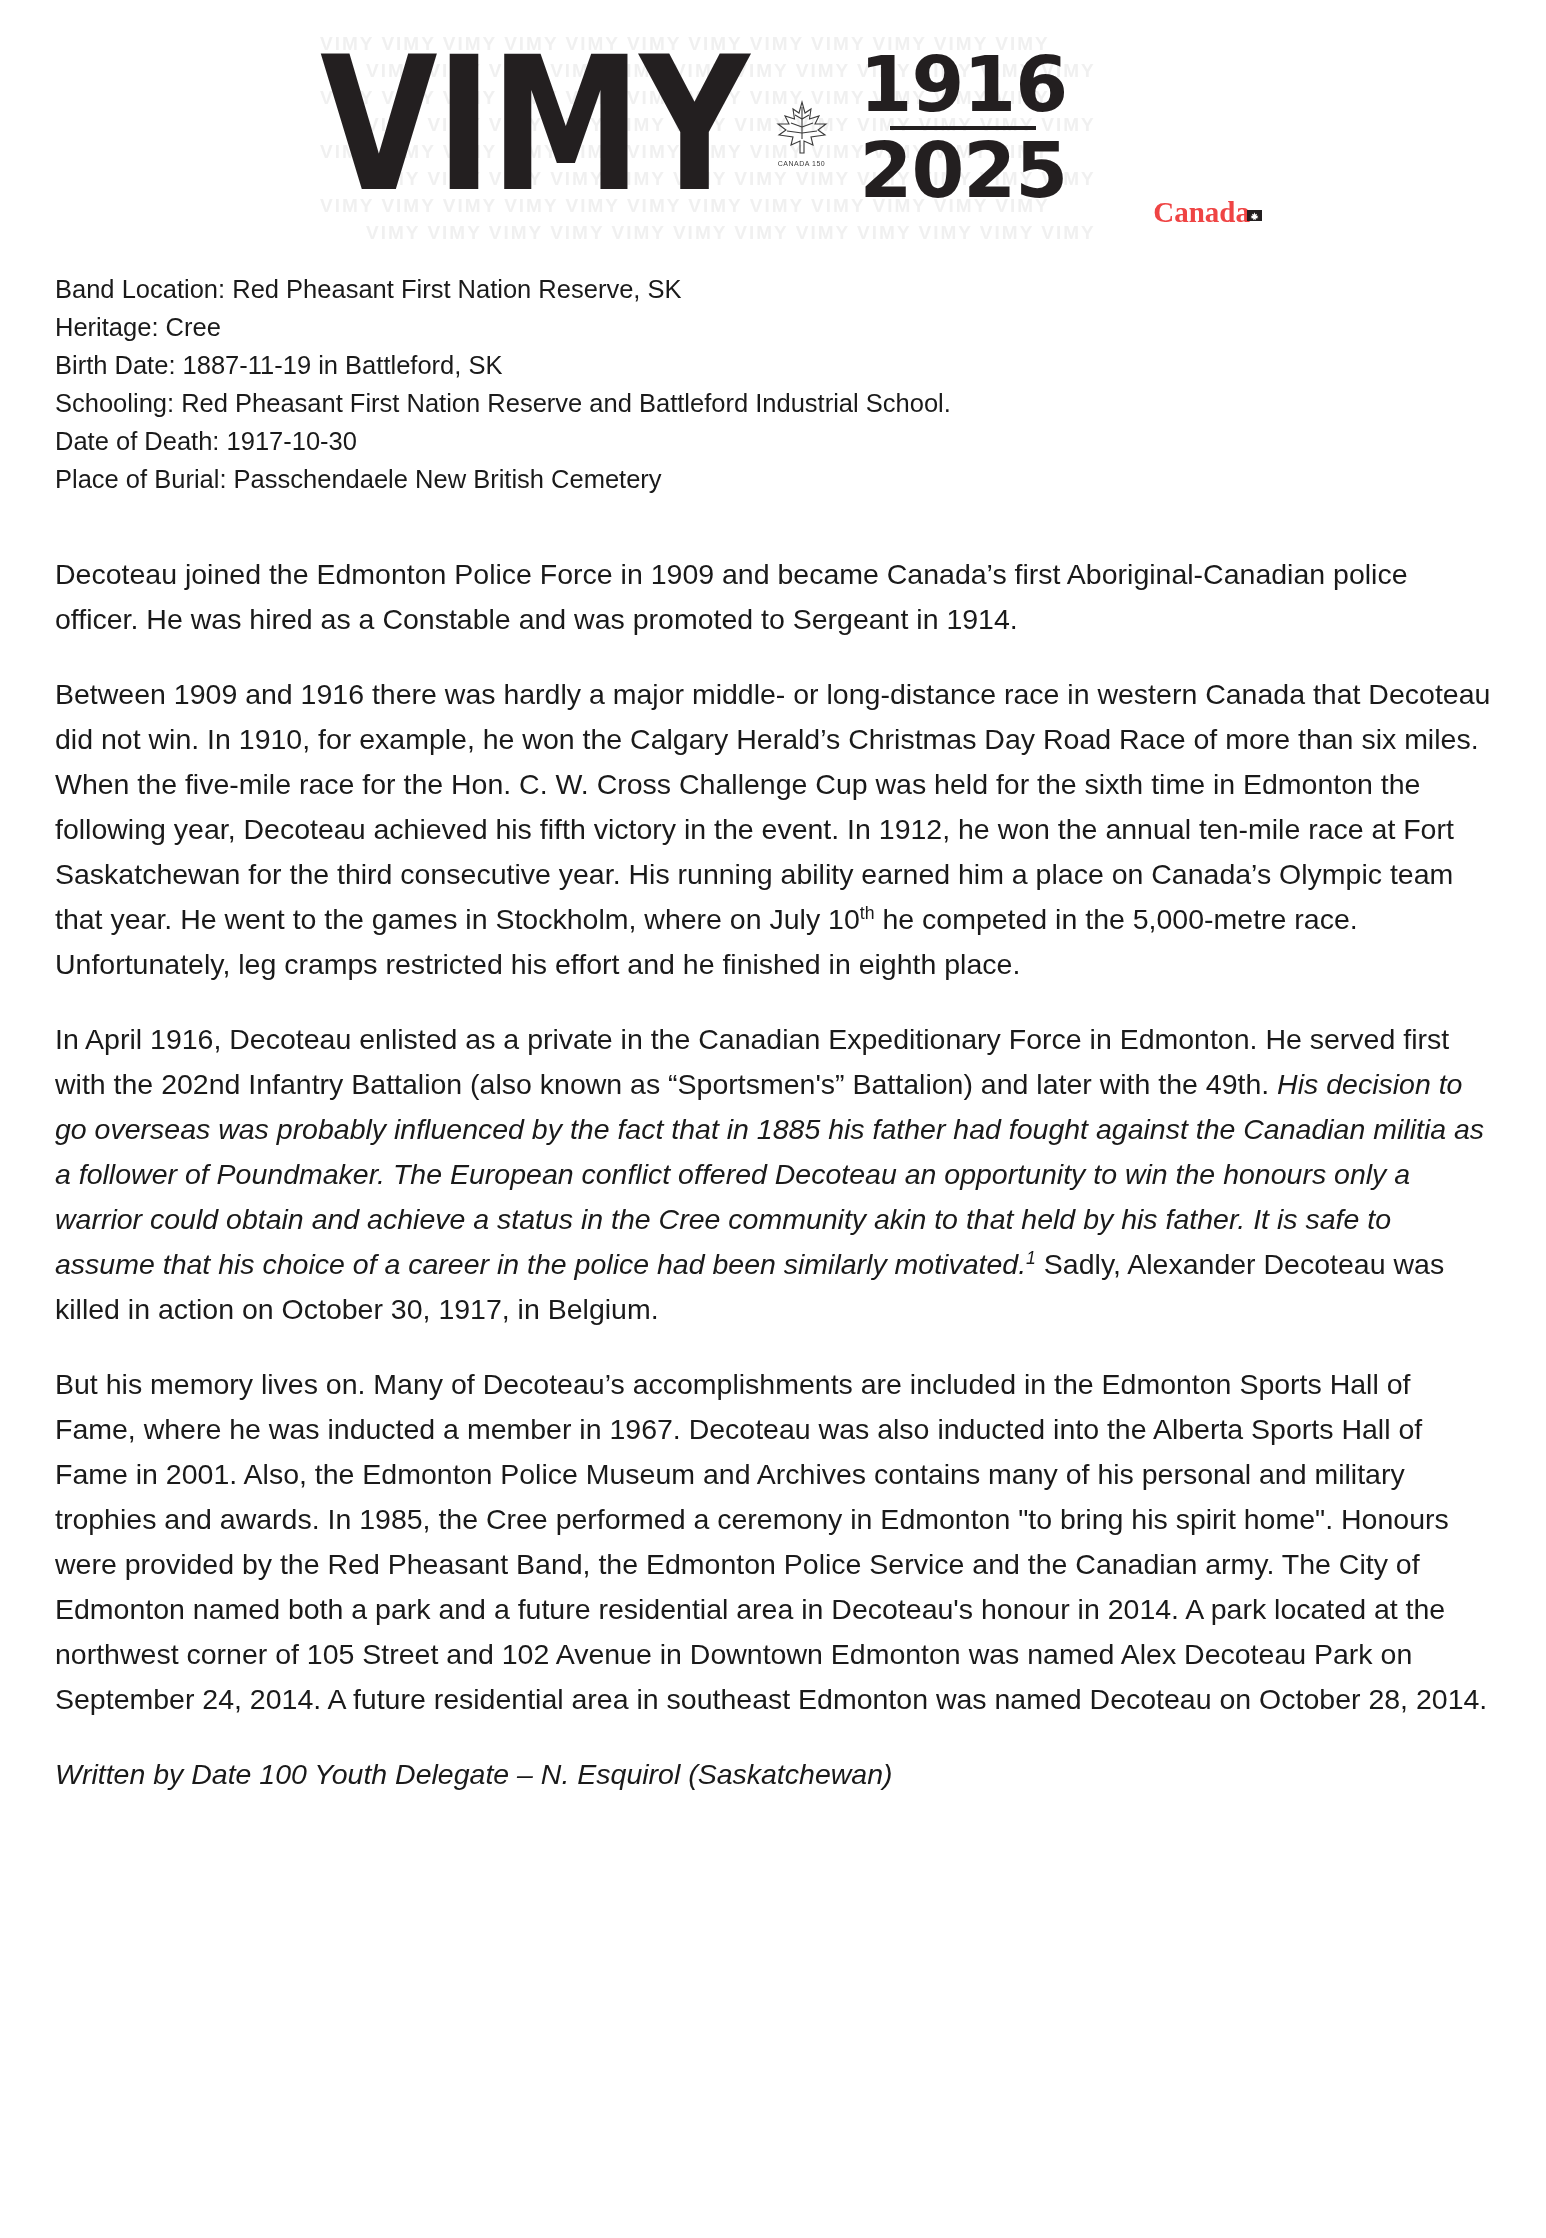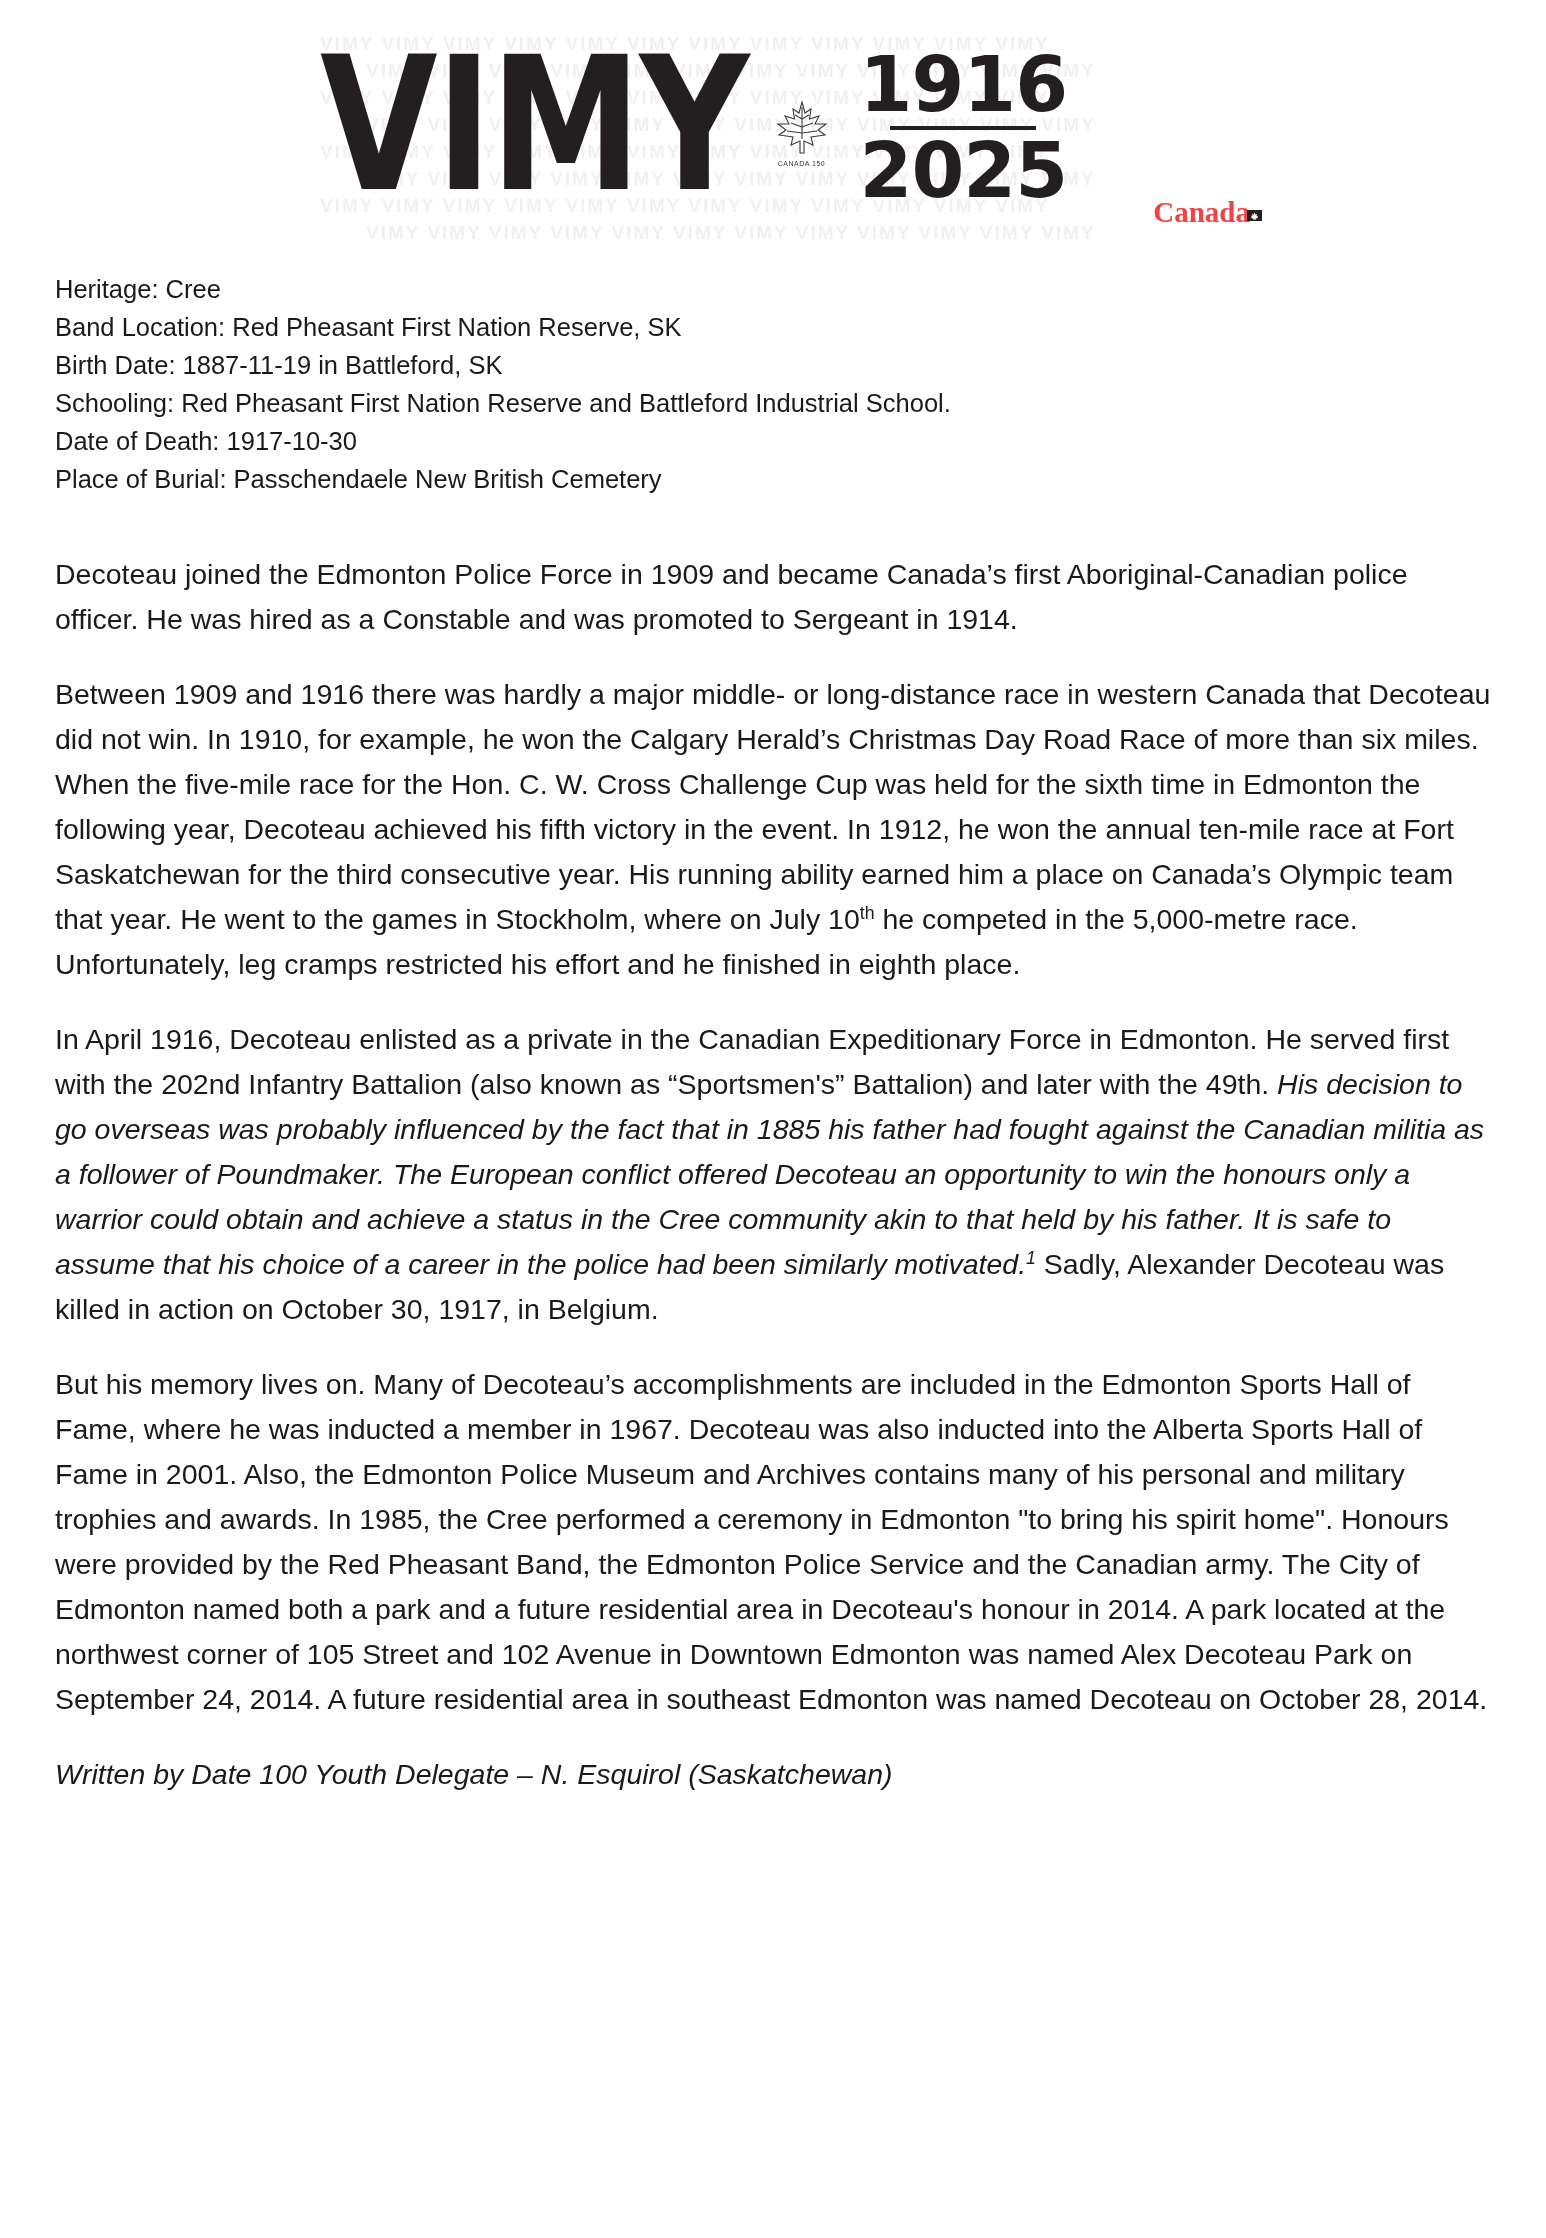--- a/index.html
+++ b/index.html
@@ -231,22 +231,22 @@
         <svg width="15" height="15" viewBox="0 0 15 15" aria-hidden="true">
           <rect x="0" y="2" width="15" height="11" fill="#231f20"></rect>
           <path d="M7.5 4.2 L8.3 6.6 L10 5.8 L9.4 8.1 L11.4 7.8 L10 9.3 L11.6 9.9 L8.6 10.4 L8.9 12 L7.5 11.3 L6.1 12 L6.4 10.4 L3.4 9.9 L5 9.3 L3.6 7.8 L5.6 8.1 L5 5.8 L6.7 6.6 Z" fill="#ffffff"></path>
         </svg>
       </span>
     </div>
   </div>
 
 
   <div class="info-block">
+    <div class="info-line">Band Location: Red Pheasant First Nation Reserve, SK</div>
     <div class="info-line">Heritage: Cree</div>
-    <div class="info-line">Band Location: Red Pheasant First Nation Reserve, SK</div>
     <div class="info-line">Birth Date: 1887-11-19 in Battleford, SK</div>
     <div class="info-line">Schooling: Red Pheasant First Nation Reserve and Battleford Industrial School.</div>
     <div class="info-line">Date of Death: 1917-10-30</div>
     <div class="info-line">Place of Burial:  Passchendaele New British Cemetery</div>
   </div>
 
   <div class="body-copy">
 
     <p>Decoteau joined the Edmonton Police Force in 1909 and became Canada’s first Aboriginal-Canadian police officer. He was hired as a Constable and was promoted to Sergeant in 1914.</p>
 

